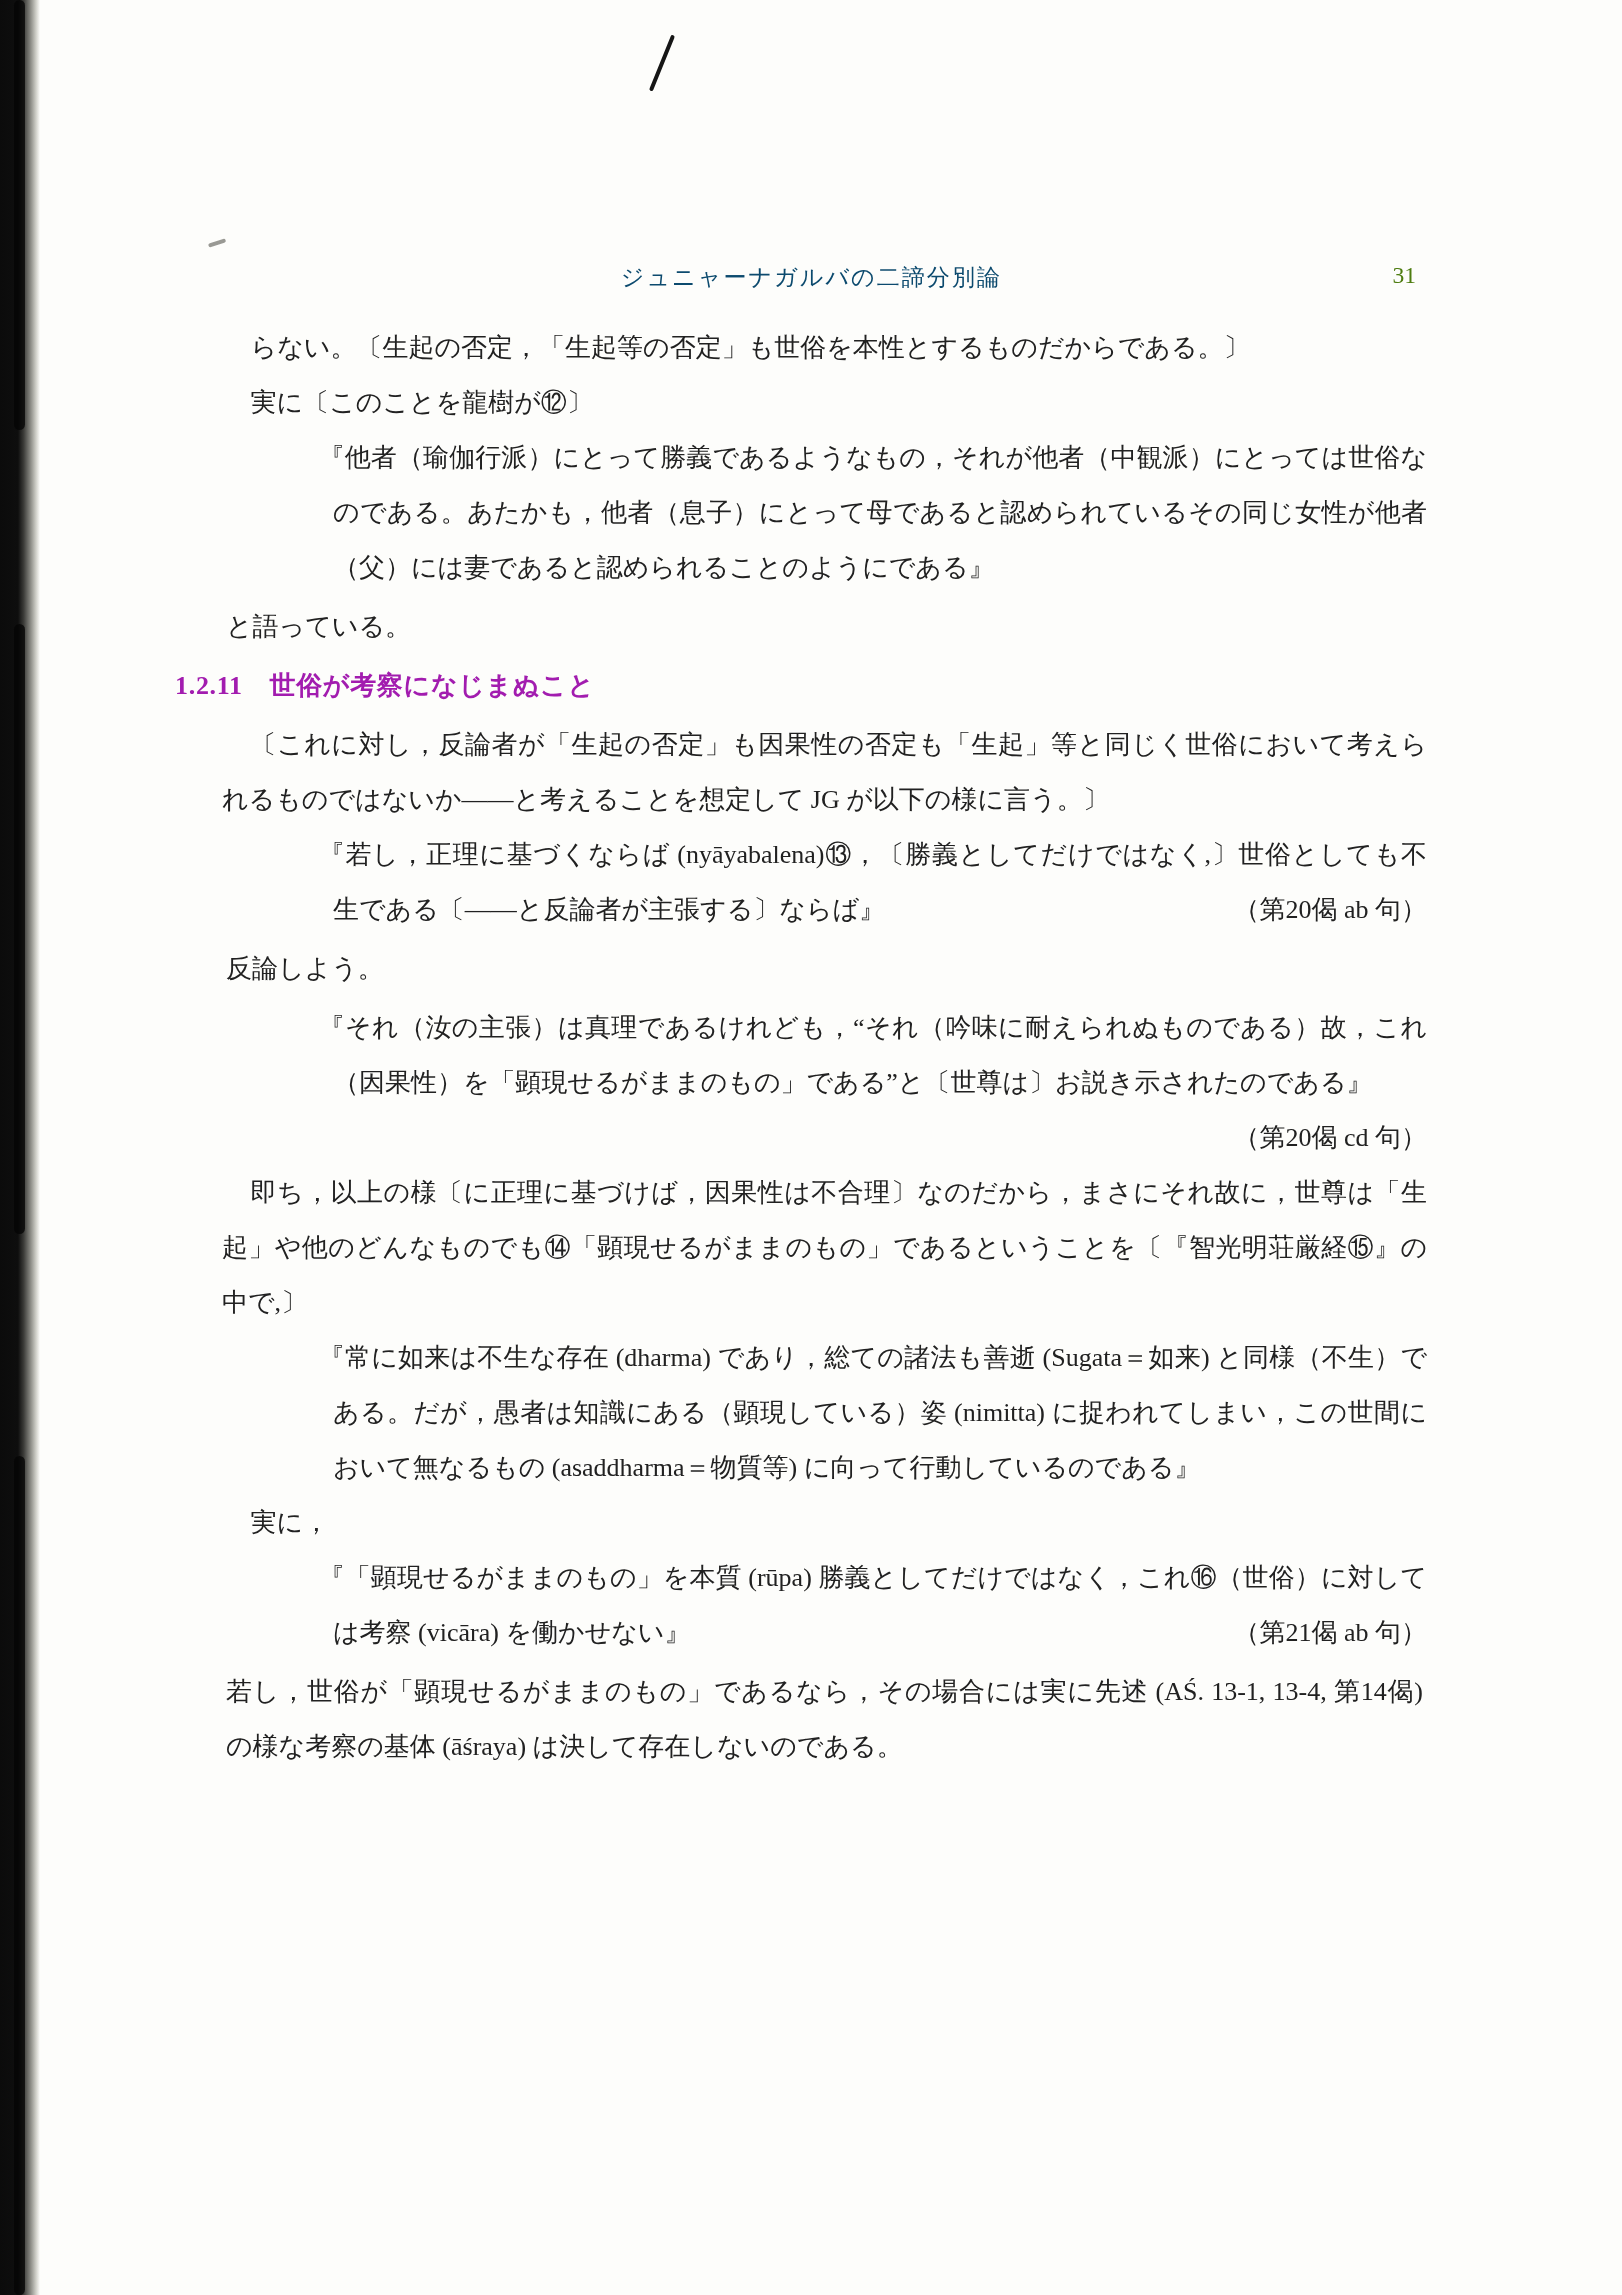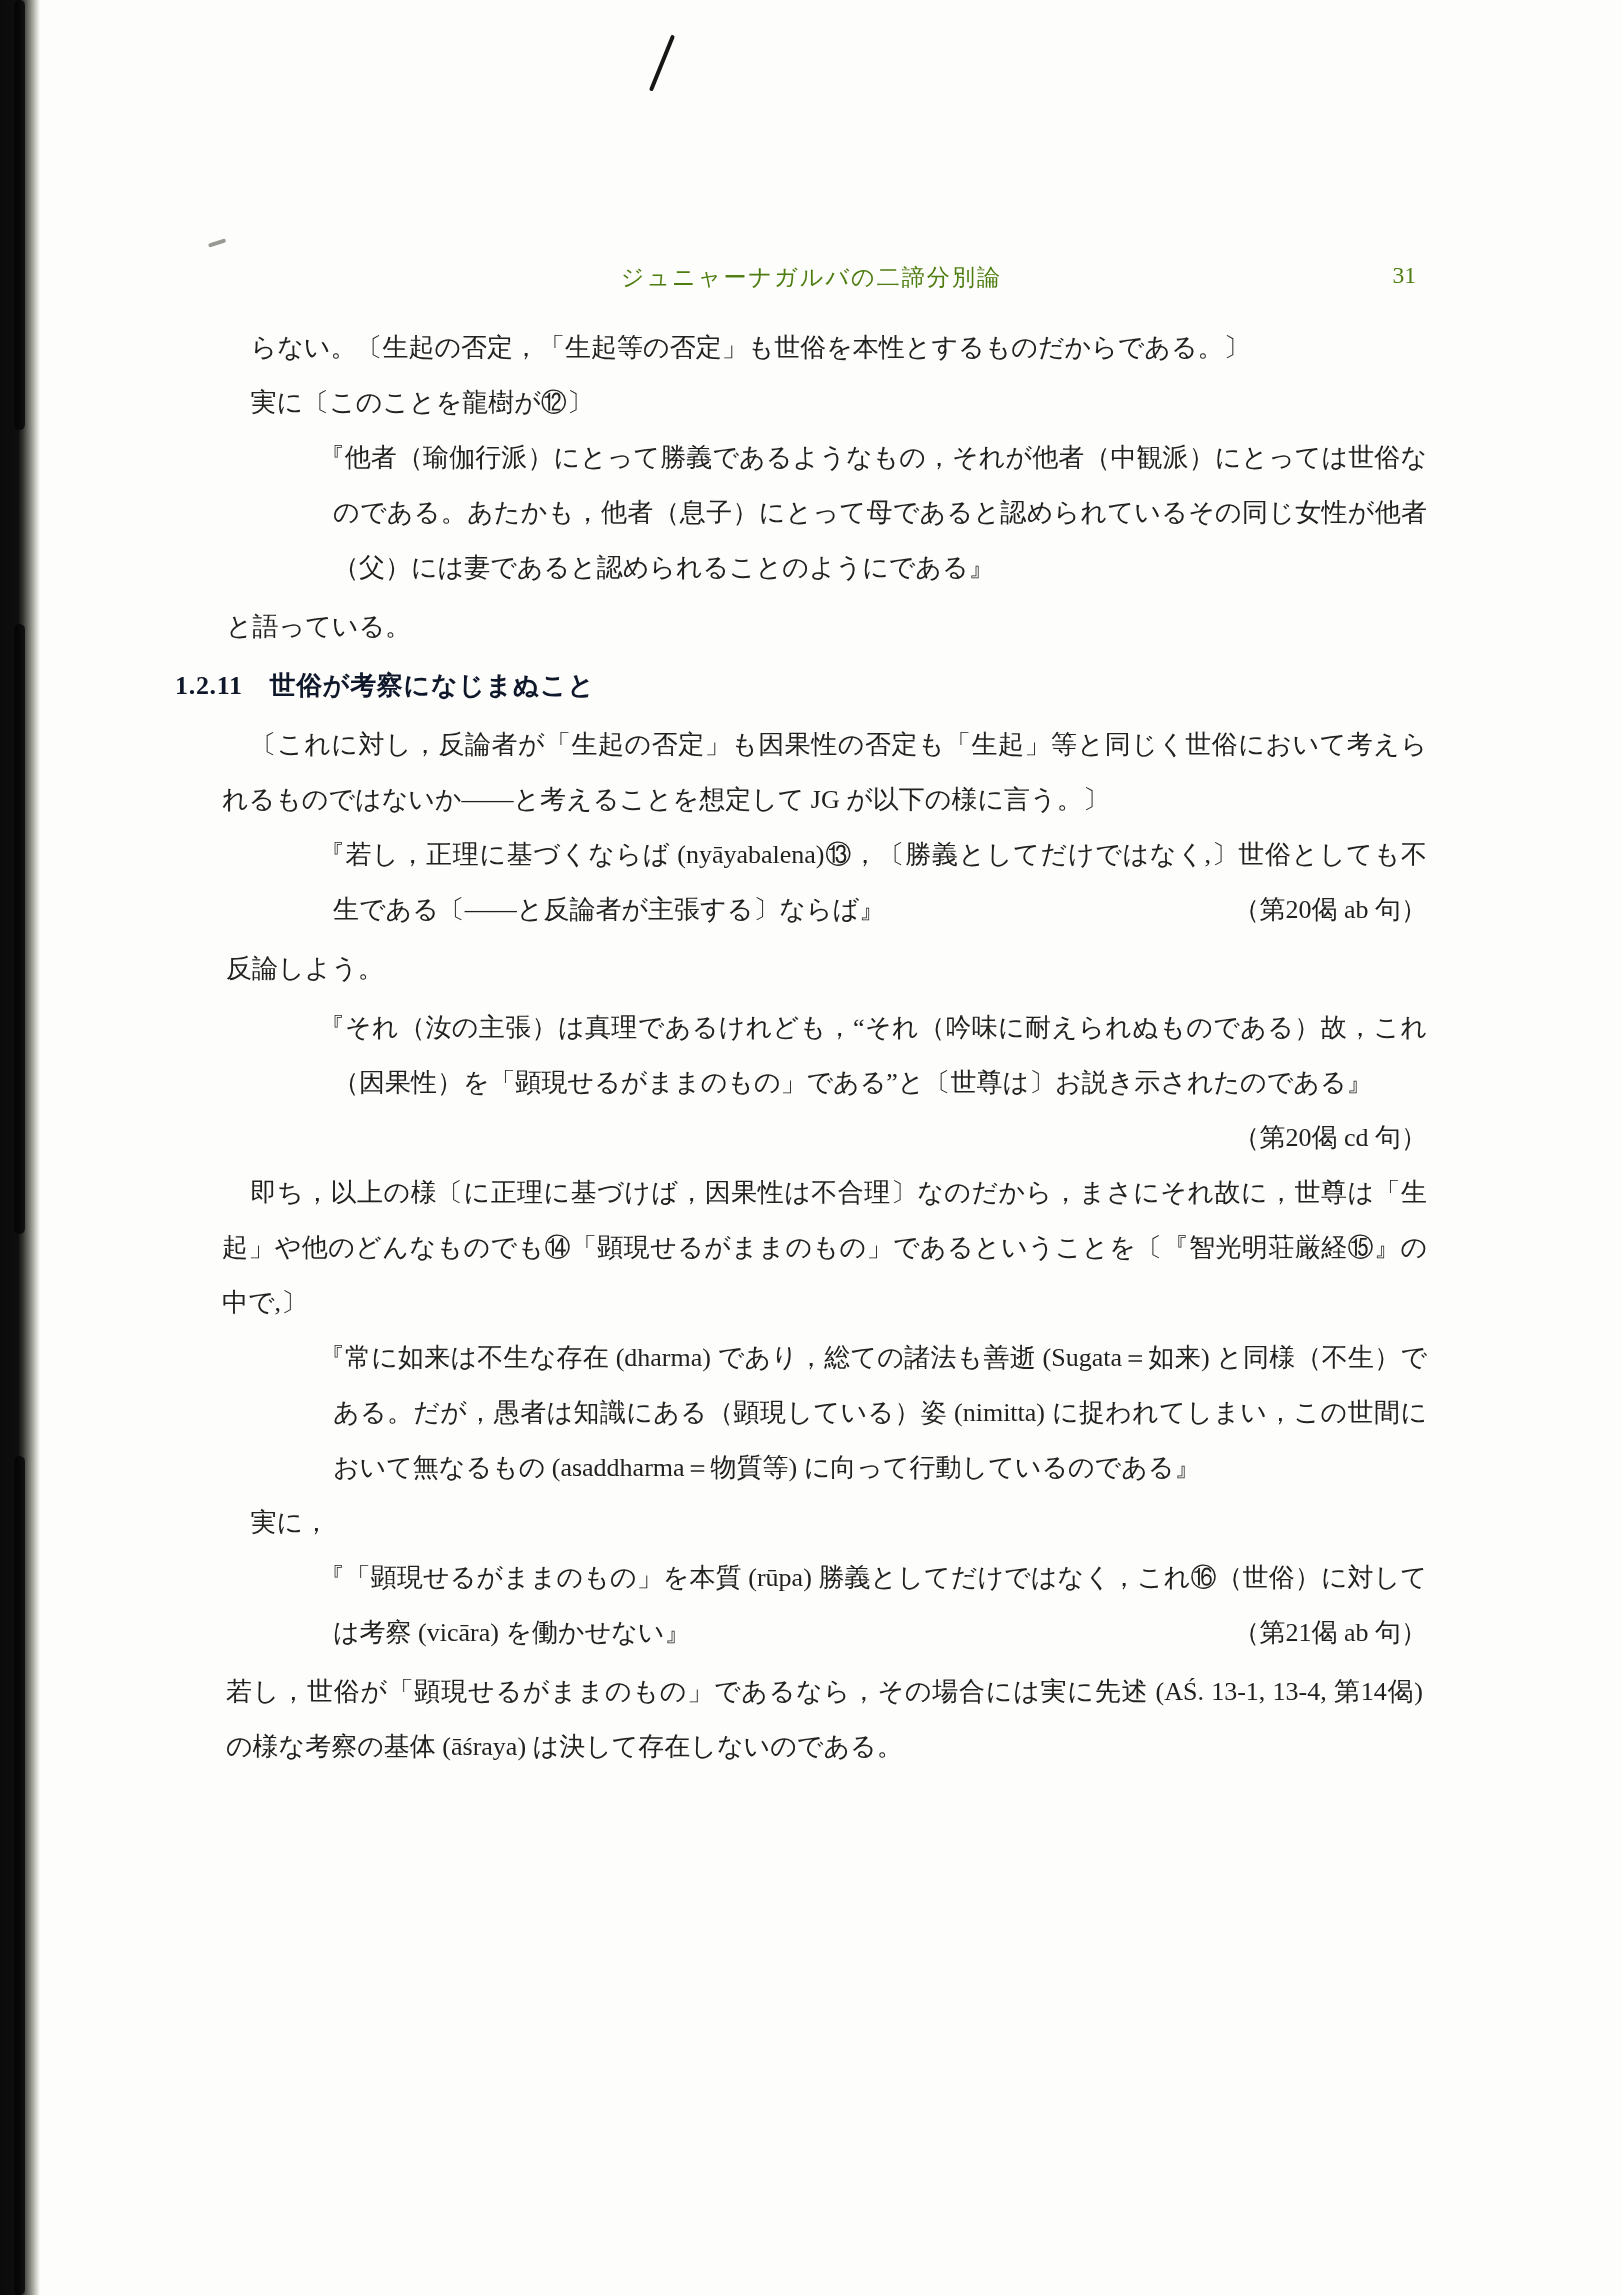--- a/index.html
+++ b/index.html
@@ -23,35 +23,35 @@
   }
   .tiny-mark{
     position:absolute;left:208px;top:241px;width:18px;height:3.5px;
     background:#6d6d68;transform:rotate(-18deg);border-radius:2.1px;opacity:.7;
   }
   .page-header{
     position:absolute;top:262px;left:196px;right:196px;height:30.5px;
   }
   .header-title{
     position:absolute;left:50%;transform:translateX(-50%);
-    font-size:23px;letter-spacing:2.1px;color:#4d7c0f;white-space:nowrap;
+    font-size:23px;letter-spacing:2.1px;color:#0c4a6e;white-space:nowrap;
   }
   .page-number{
     position:absolute;right:11px;top:0;font-size:23.6px;color:#4d7c0f;
   }
   .content{
     position:absolute;top:320px;left:222px;right:196px;
     font-size:26px;line-height:55px;text-align:justify;
     color:#212121;
   }
   .para{ text-indent:0; margin:4px; }
   .para-indent{ text-indent:1.1em; margin:0; }
   .heading{
     font-weight:bold;font-size:26px;margin:4.2px 0 4.2px -47px;text-indent:0;
-    color:#0f172a;letter-spacing:0.7px;
+    color:#a21caf;letter-spacing:0.7px;
   }
   .quote{
     margin:0 0 0 111px;position:relative;text-indent:-0.55em;
   }
   .verse-ref{
     position:absolute;right:0;bottom:0;text-indent:0;white-space:nowrap;
   }
   .ref-line{
     text-align:right;margin:0;
   }

